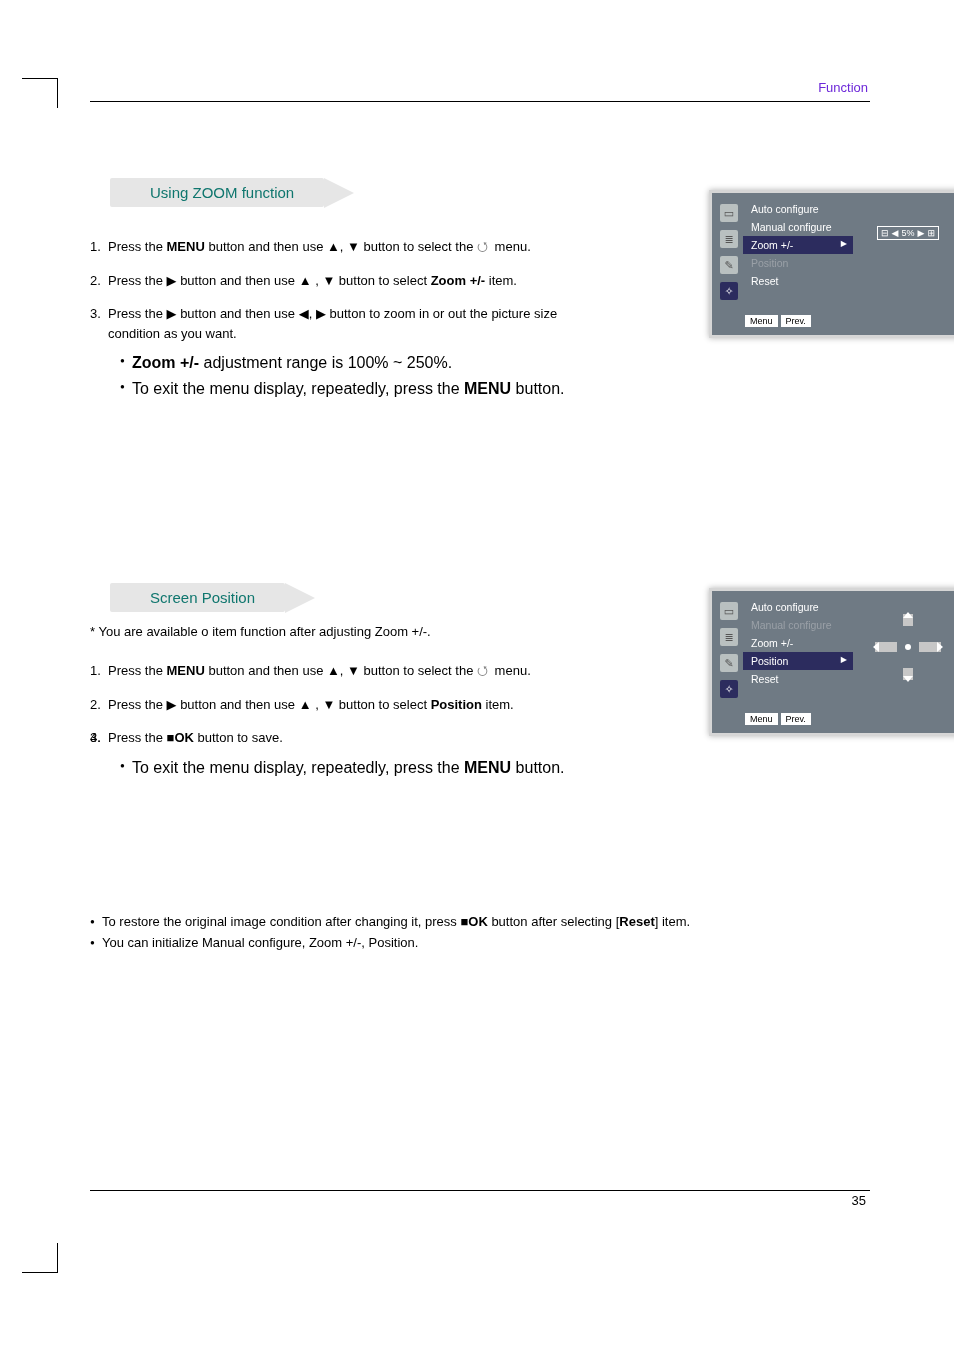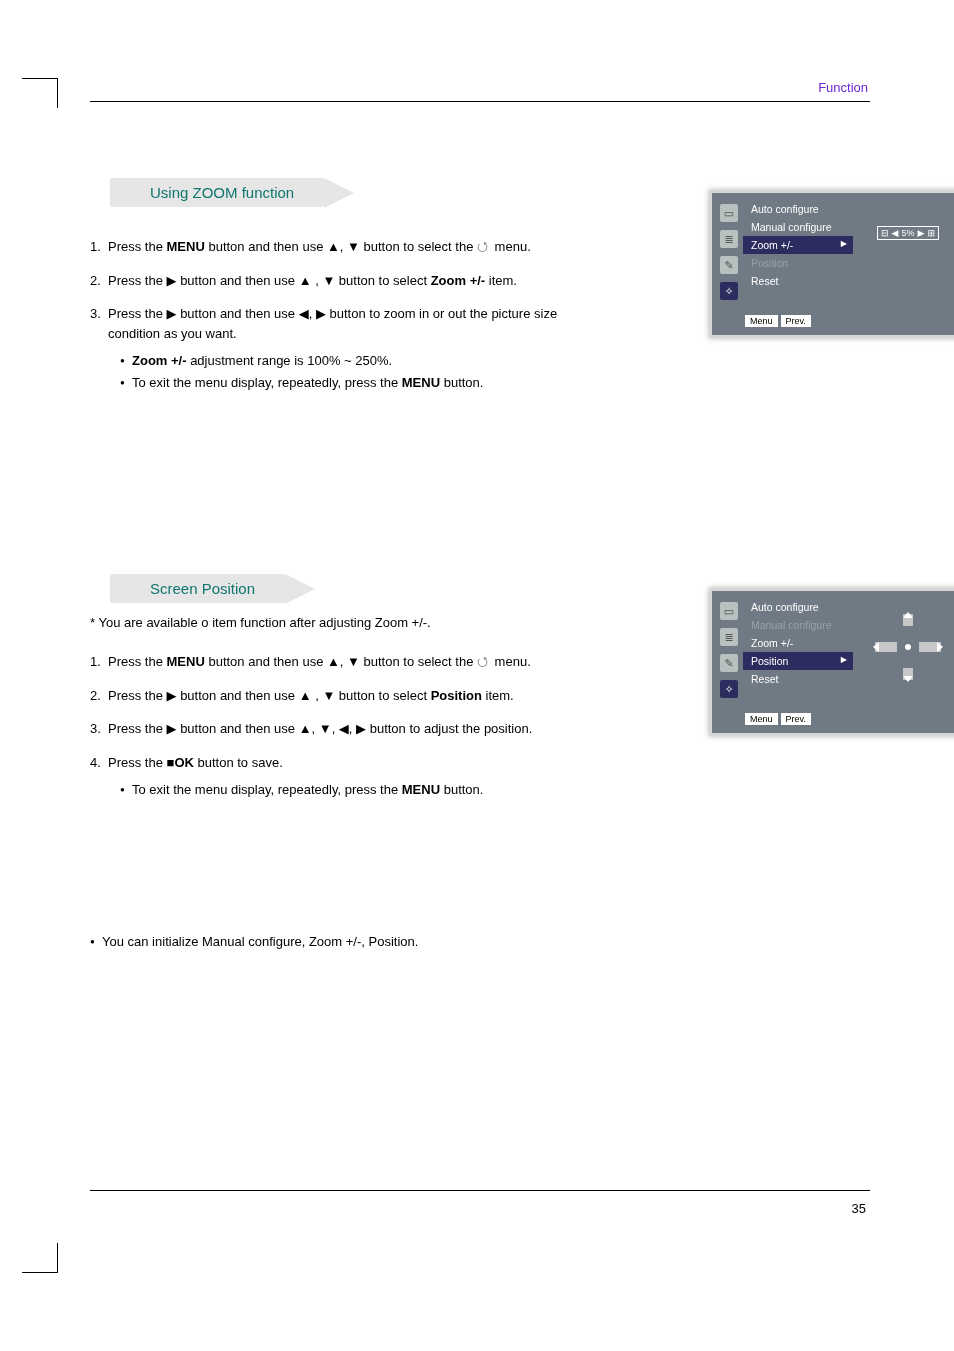--- a/index.html
+++ b/index.html
@@ -6,21 +6,21 @@
   body { width: 954px; height: 1351px; background: #fff; font-family: Arial, Helvetica, sans-serif; color: #000; position: relative; }
   .page { position: absolute; left: 90px; top: 80px; width: 780px; }
   .hdr-line { border-bottom: 1px solid #000; margin-bottom: 6px; }
   .hdr-label { text-align: right; font-size: 13px; color: #6d28d9; padding-bottom: 6px; padding-right: 2px; }
   .section-title { display:inline-block; background: #e6e6e6; padding: 6px 30px 6px 40px; font-size: 15px; color: #0f766e; border-radius: 2px; margin-top: 70px; margin-bottom: 30px; margin-left: 20px; position:relative;}
   .section-title::after { content:""; position:absolute; right:-30px; top:0; border-left:30px solid #e6e6e6; border-top:15px solid transparent; border-bottom:15px solid transparent; }
   .section-title.wide { padding-right: 100px;}
   .steps { font-size: 13px; line-height: 1.5; max-width: 510px; }
   .steps li { margin-bottom: 14px; list-style: none; padding-left: 18px; position: relative; }
   .steps li .num { position: absolute; left: 0; }
-  .sub { padding-left: 30px; font-size: 13px; line-height: 1.5; margin-top: -6px; }
+  .sub { padding-left: 30px; font-size: 16px; line-height: 1.5; margin-top: -6px; }
   .sub .row { position: relative; padding-left: 12px; margin-bottom: 2px; }
   .sub .row::before { content: "●"; position: absolute; left: 0; font-size: 8px; top: 4px; }
   .note { font-size: 13px; margin: -18px 0 22px 0; }
   .footnote-row { font-size: 13px; line-height:1.5; position:relative; padding-left:12px; margin-bottom:2px;}
   .footnote-row::before { content:"●"; position:absolute; left:0; font-size:8px; top:4px;}
   .osd { position: absolute; width: 260px; background: #6f7a84; box-shadow: 0 0 0 3px #d6d6d6 inset, 0 0 6px rgba(0,0,0,.3); padding: 10px 6px 10px 6px; }
   .osd.top { right: -15px; top: 190px; }
   .osd.mid { right: -15px; top: 588px; }
   .osd-body { display:flex; }
   .osd-icons { width: 28px; display:flex; flex-direction:column; gap:8px; align-items:center; padding-top:4px;}
@@ -30,21 +30,21 @@
   .osd-menu div { padding: 3px 6px 3px 8px; white-space:nowrap;}
   .osd-menu .dim { color:#9aa0a7; }
   .osd-menu .sel { background:#2c2c5e; position:relative;}
   .osd-menu .sel::after{ content:"▶"; position:absolute; right:6px; font-size:8px; color:#fff;}
   .osd-right { flex:1; display:flex; align-items:flex-start; justify-content:center; padding-top:26px; color:#fff; font-size:10px;}
   .zoom-ctrl { border:1px solid #fff; padding:1px 3px; display:inline-flex; align-items:center; gap:3px;}
   .zoom-ctrl span{ font-size:9px;}
   .osd-footer { margin-top:10px; margin-left:30px;}
   .osd-footer span { display:inline-block; background:#fff; color:#000; font-size:9px; padding:1px 5px; margin-right:3px;}
   .osd-footer span.prev{ background:#ffffff;}
-  .pnum { position:absolute; right: 88px; bottom: 135px; font-size:13px;}
+  .pnum { position:absolute; right: 88px; bottom: 143px; font-size:13px;}
   .cropmark { position:absolute; width:40px; height:40px; }
   .cropmark::before,.cropmark::after{content:"";position:absolute;background:#000;}
   .cm-tl{left:22px; top:58px;} .cm-tl::before{left:0;top:20px;width:35px;height:1px;} .cm-tl::after{left:35px;top:20px;width:1px;height:30px;}
   .cm-bl{left:22px; bottom:58px;} .cm-bl::before{left:0;bottom:20px;width:35px;height:1px;} .cm-bl::after{left:35px;bottom:20px;width:1px;height:30px;}
   .bline{ position:absolute; left:90px; right:84px; bottom:160px; border-top:1px solid #000;}
   .tri{display:inline-block; font-size:10px; vertical-align:1px;}
   .crosshair-icon{display:inline-block; width:14px; height:14px; vertical-align:-2px; position:relative;}
   .crosshair-icon::before{content:"⭯"; font-size:13px; color:#888; position:absolute; left:0; top:-2px;}
 </style>
 </head>
@@ -71,30 +71,31 @@
   </div>
 
   
   <div style="height:110px"></div>
   <div class="section-title">Screen Position</div>
   <div class="note">* You are available o item function after adjusting Zoom +/-.</div>
 
   <ol class="steps">
     <li><span class="num">1.</span><span>Press the </span><b>MENU</b><span> button and then use ▲, ▼ button to select the </span><span class="crosshair-icon"></span><span> menu.</span></li>
     <li><span class="num">2.</span><span>Press the ▶ button and then use ▲ , ▼ button to select </span><b>Position</b><span> item.</span></li>
-    <li><span class="num">3.</span><span>Press the ▶ button and then use ▲, ▼, ◀, ▶ button to adjust the position.</span></li>
+    <li><span class="num">3.</span></li>
     <li><span class="num">4.</span><span>Press the ■</span><b>OK</b><span> button to save.</span></li>
   </ol>
   <div class="sub">
     <div class="row"><span>To exit the menu display, repeatedly, press the </span><b>MENU</b><span> button.</span></div>
   </div>
 
   
   <div style="height:130px"></div>
   <div style="font-size:13px; line-height:1.5;">
+    <div class="footnote-row"><span>To restore the original image condition after changing it, press ■</span><b>OK</b><span> button after selecting [</span><b>Reset</b><span>] item.</span></div>
     <div class="footnote-row"><span>You can initialize Manual configure, Zoom +/-, Position.</span></div>
   </div>
 </div>
 
 <div class="osd top">
   <div class="osd-body">
     <div class="osd-icons">
       <div class="ico">▭</div>
       <div class="ico">≣</div>
       <div class="ico">✎</div>

